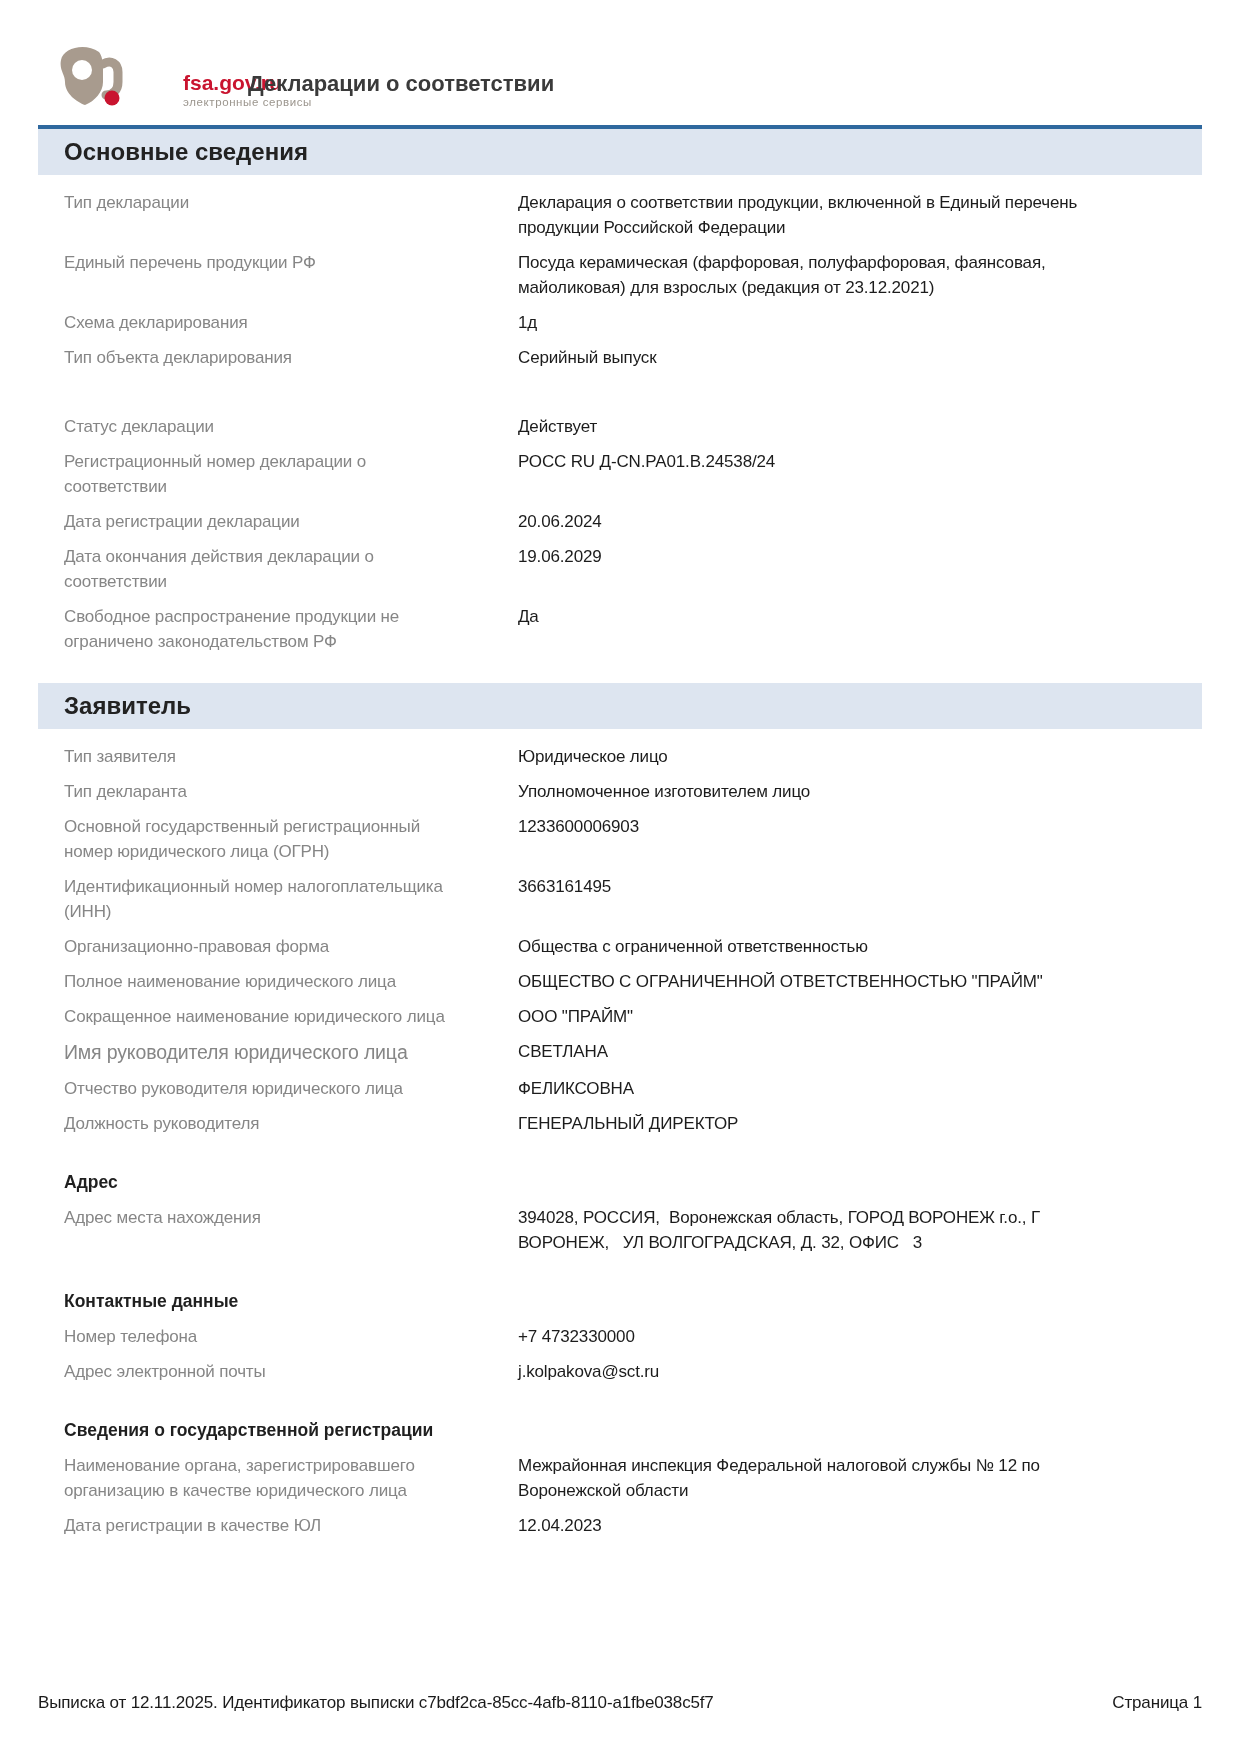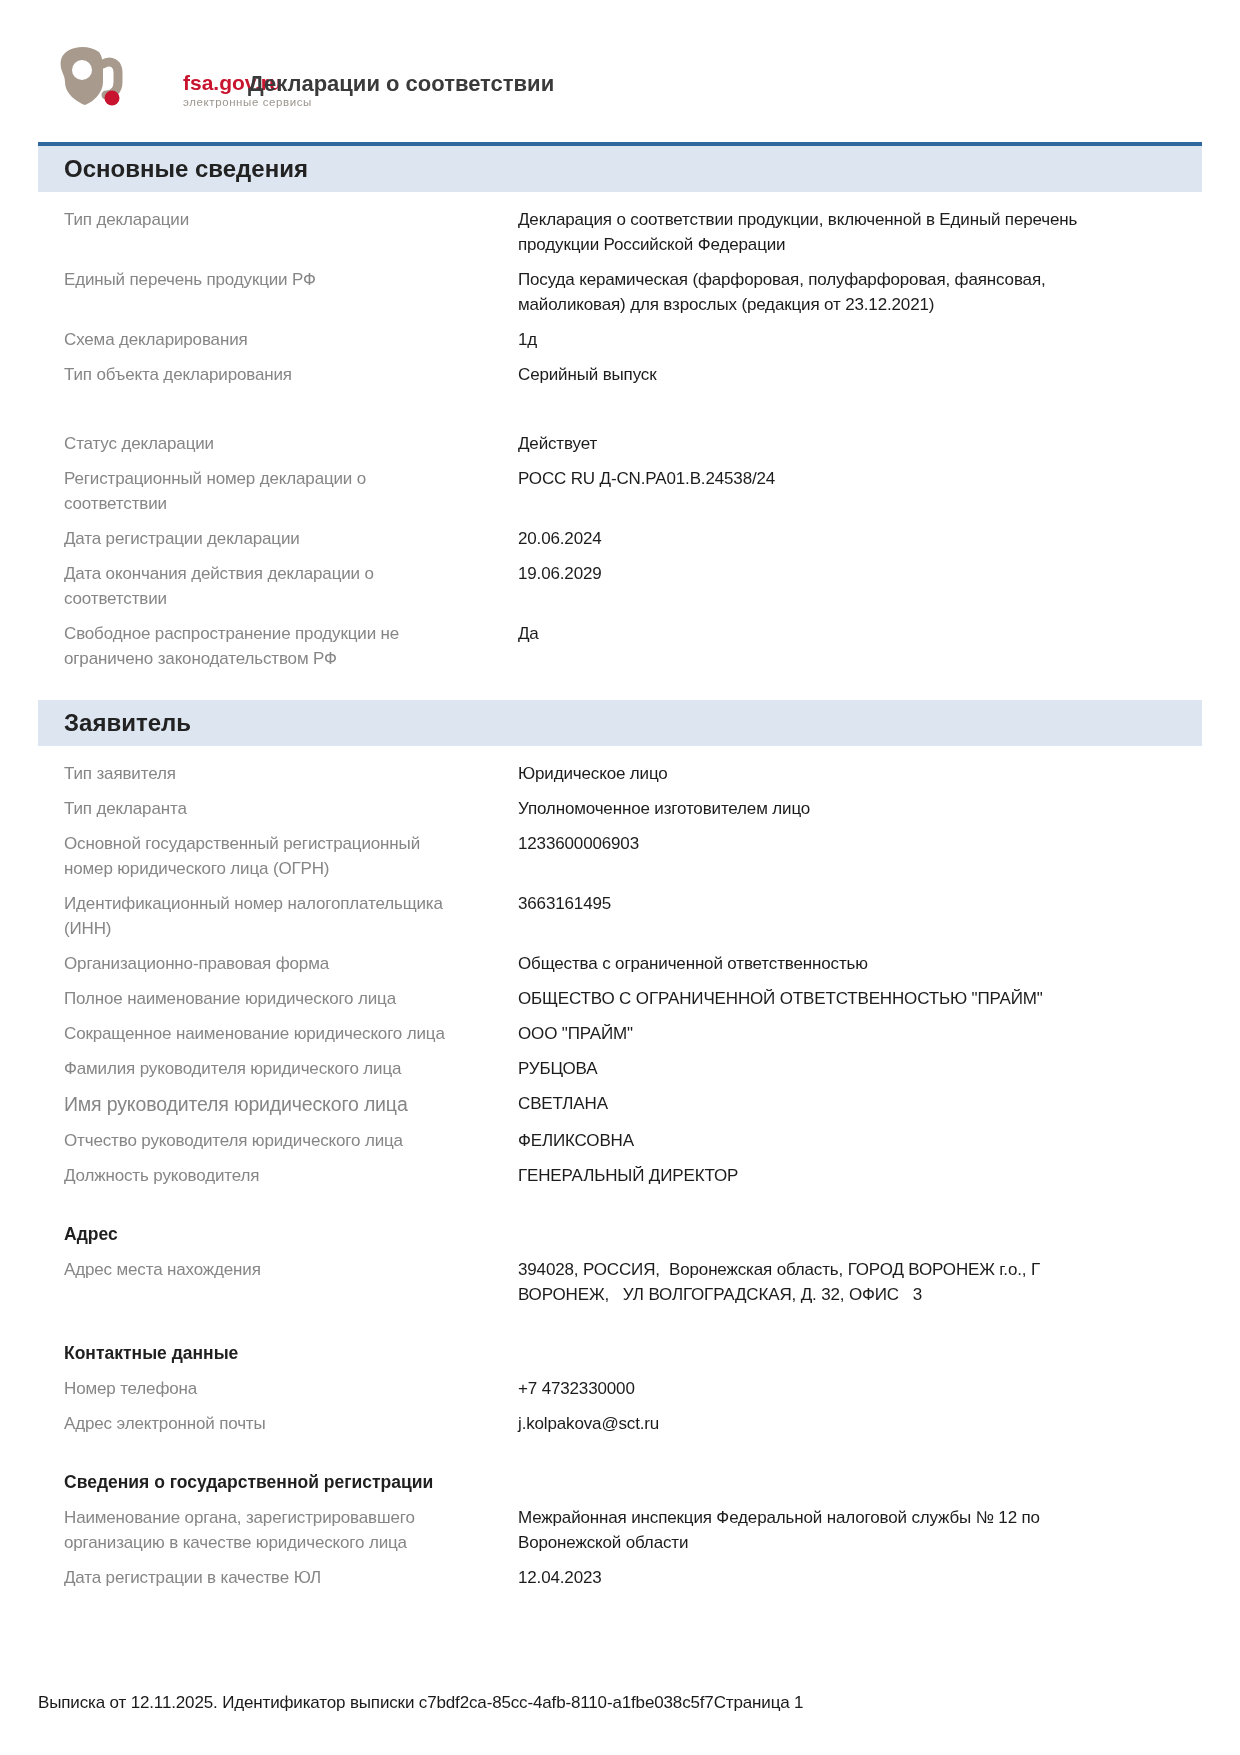--- a/index.html
+++ b/index.html
@@ -23,32 +23,32 @@
   .logo-mark{display:block;}
   .logo-text{margin-left:10px;margin-bottom:2px;}
   .logo-brand{font-size:21px;font-weight:700;color:var(--brand-red);line-height:1.05;}
   .logo-tagline{font-size:11.5px;color:var(--tagline-gray);letter-spacing:.6px;margin-top:2px;}
   .page-title{position:absolute;left:248px;top:71px;font-size:22px;font-weight:700;color:#3a3a3a;}
 
   
   .section{margin-top:24px;}
   .section:first-child{margin-top:0;}
   .band{margin:0 38px;background:var(--band-bg);padding:6px 26px;font-size:24px;font-weight:700;color:#222;line-height:34px;}
-  .band.accent{border-top:4px solid var(--accent-bar);margin-top:17px;}
+  .band.accent{border-top:4px solid var(--accent-bar);}
 
   
   .rows{margin:0 38px;padding-top:10px;}
   .field{display:grid;grid-template-columns:454px 1fr;padding:5px 0 5px 26px;font-size:17px;line-height:25px;letter-spacing:-0.15px;}
   .field-label{color:var(--label-gray);padding-right:72px;}
   .field-label.lg{font-size:19.5px;line-height:27px;}
   .field-value{color:var(--text-dark);max-width:560px;white-space:pre-wrap;}
   .subheader{margin-top:24px;padding:5px 0 5px 26px;font-size:17.5px;line-height:25px;font-weight:700;color:#1f1f1f;}
 
   
-  .doc-footer{position:absolute;left:38px;right:38px;top:1693px;display:flex;font-size:17px;color:#1a1a1a;letter-spacing:-0.15px;}
+  .doc-footer{position:absolute;left:38px;right:38px;top:1693px;display:flex;justify-content:space-between;font-size:17px;color:#1a1a1a;letter-spacing:-0.15px;}
 </style>
 </head>
 <body>
 
 <div class="page">
 
   <div class="doc-header">
     <div class="logo">
       <svg class="logo-mark" width="70" height="66" viewBox="0 0 70 66" aria-hidden="true">
         <path d="M44 8 C30 -2 8 4 6 16 C4 26 10 30 10 38 C10 50 22 58 30 61 C40 57 48 48 48 38 L48 26 C48 17 47 12 44 8 Z" fill="var(--logo-taupe)"></path>
@@ -135,24 +135,20 @@
           </div>
           <div class="field">
             <div class="field-label">Полное наименование юридического лица</div>
             <div class="field-value">ОБЩЕСТВО С ОГРАНИЧЕННОЙ ОТВЕТСТВЕННОСТЬЮ "ПРАЙМ"</div>
           </div>
           <div class="field">
             <div class="field-label">Сокращенное наименование юридического лица</div>
             <div class="field-value">ООО "ПРАЙМ"</div>
           </div>
           <div class="field">
-            <div class="field-label">Фамилия руководителя юридического лица</div>
-            <div class="field-value">РУБЦОВА</div>
-          </div>
-          <div class="field">
             <div class="field-label lg">Имя руководителя юридического лица</div>
             <div class="field-value">СВЕТЛАНА</div>
           </div>
           <div class="field">
             <div class="field-label">Отчество руководителя юридического лица</div>
             <div class="field-value">ФЕЛИКСОВНА</div>
           </div>
           <div class="field">
             <div class="field-label">Должность руководителя</div>
             <div class="field-value">ГЕНЕРАЛЬНЫЙ ДИРЕКТОР</div>

